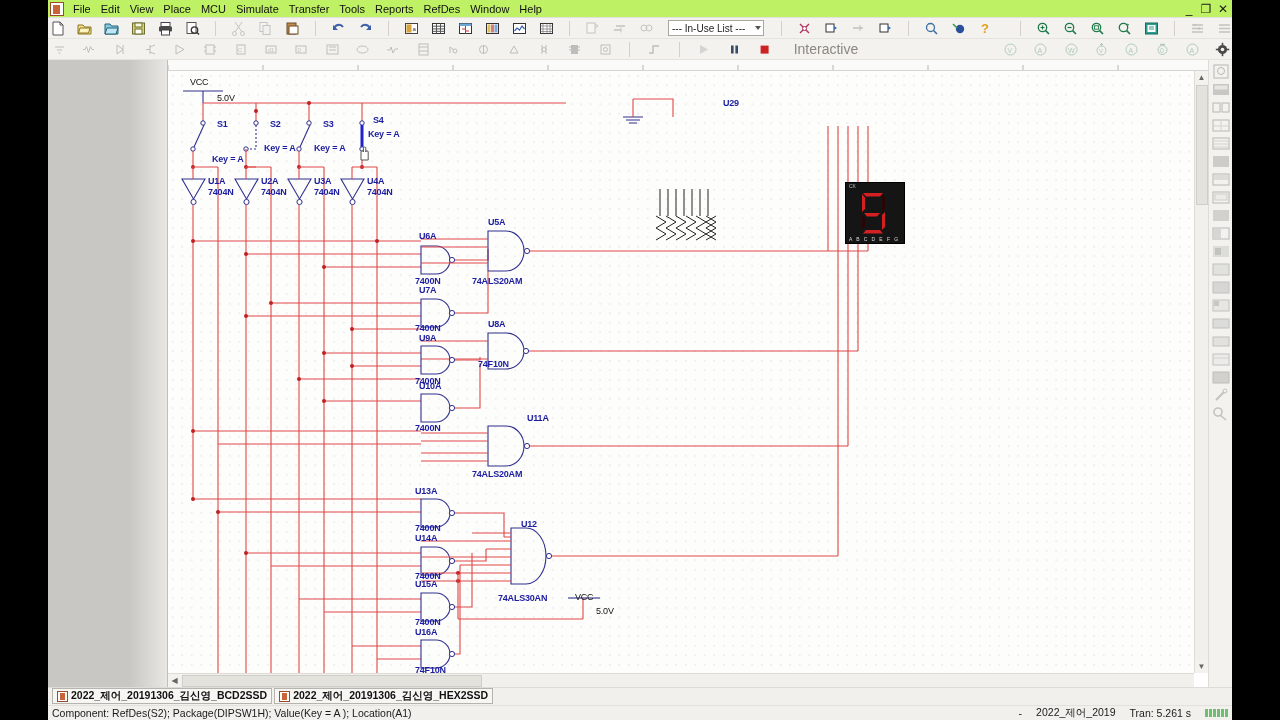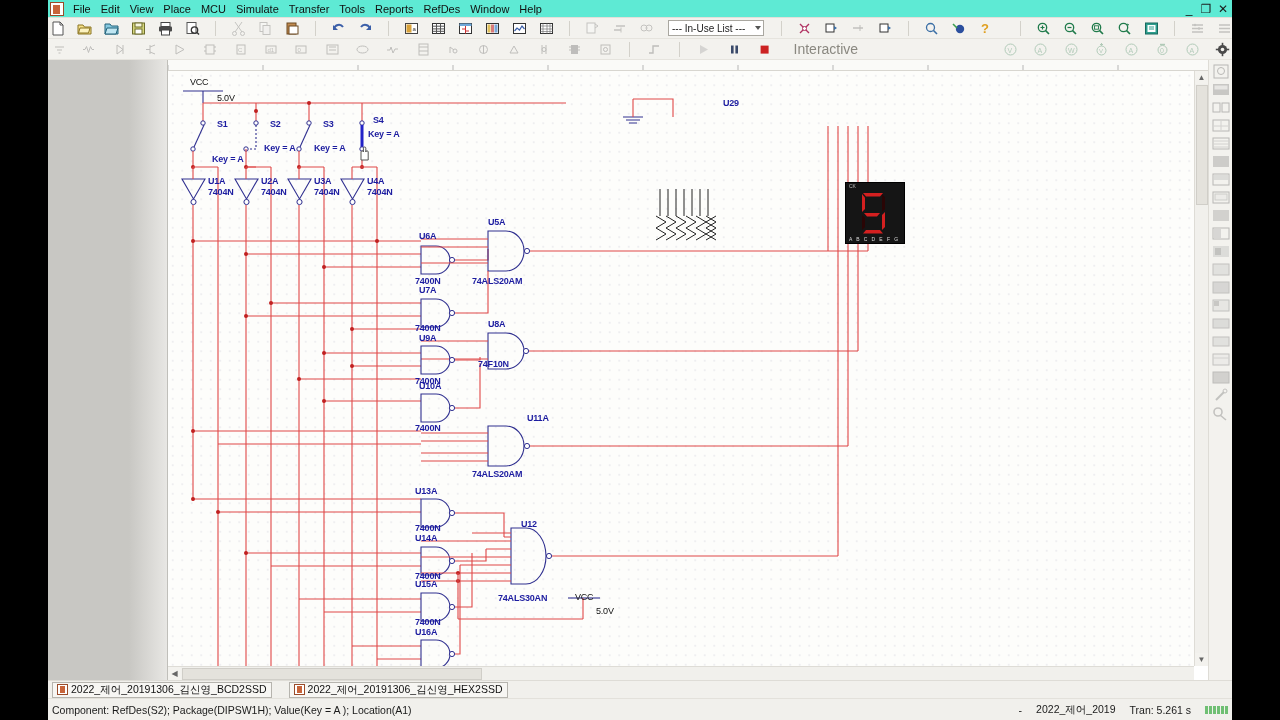--- a/index.html
+++ b/index.html
@@ -11,21 +11,21 @@
     overflow: hidden;
   }
   #app {
     position: absolute; left: 48px; top: 0;
     width: 1184px; height: 720px;
     background: #f1f0ec;
     display: flex; flex-direction: column;
   }
   
   .menubar {
-    height: 18px; background: #5eead4;
+    height: 18px; background: #bef264;
     display: flex; align-items: center;
     border-bottom: 1px solid #e2e0da;
     position: relative;
   }
   .app-icon {
     width: 14px; height: 14px; margin: 0 4px 0 2px;
     background: #fff; border: 1px solid #9a4b2a;
     position: relative; flex: none;
   }
   .app-icon:after {
@@ -42,21 +42,21 @@
   }
   .winctl span {
     font-size: 12px; color: #1a1a1a; width: 14px; text-align: center;
     line-height: 14px; cursor: default;
   }
   
   .toolbar {
     height: 21px; background: #f3f2ee;
     display: flex; align-items: center;
     border-bottom: 1px solid #e6e4de;
-    padding-left: 2px; gap: 12px;
+    padding-left: 2px; gap: 12px; justify-content: flex-end;
   }
   .tbtn {
     width: 20px; height: 19px;
     display: flex; align-items: center; justify-content: center;
     position: relative; cursor: default;
   }
   .tsep {
     width: 1px; height: 15px; background: #d3d1ca; margin: 0 3px;
     flex: none;
   }
@@ -114,39 +114,39 @@
   .rightbar {
     width: 24px; background: #f3f2ee; border-left: 1px solid #dedcd6;
     display: flex; flex-direction: column; align-items: center;
     padding-top: 4px; gap: 2px; overflow: hidden;
   }
   .rb-ico {
     width: 18px; height: 16px; opacity: .30; flex: none;
   }
   
   .tabbar {
-    height: 18px; background: #f1f0ec; display: flex; align-items: center;
-    border-top: 1px solid #dedcd6; padding-left: 4px; gap: 17px;
+    height: 18px; background: #f1f0ec; display: flex; 
+    border-top: 1px solid #dedcd6; padding-left: 4px; gap: 2px; font-weight: bold;
   }
   .tab {
     height: 16px; display: flex; align-items: center; gap: 3px;
     border: 1px solid #b6b4ae; background: #f7f6f3;
     padding: 0 4px; font-size: 10.5px; color: #111; white-space: nowrap;
     cursor: default;
   }
   .tab-ico {
     width: 11px; height: 11px; border: 1px solid #9a4b2a; background: #fff;
     position: relative; flex: none;
   }
   .tab-ico:after {
     content: ""; position: absolute; left: 2px; top: 1px;
     width: 5px; height: 7px; background: #c8643a;
   }
   .statusbar {
-    height: 22px; background: #f1f0ec; display: flex; align-items: center;
+    height: 15px; background: #f1f0ec; display: flex; align-items: center;
     font-size: 10.5px; color: #1a1a1a; padding-left: 4px;
     justify-content: space-between; border-top: 1px solid #e3e1db;
   }
   .status-right { display: flex; align-items: center; gap: 14px; padding-right: 4px; }
   .progress-cells { display: flex; gap: 1px; }
   .progress-cells i { width: 3px; height: 8px; background: #6fbf73; display: block; }
   
   .lbl {
     position: absolute; font-family: "Liberation Sans", sans-serif;
     font-size: 9px; color: #1c1ca0; font-weight: bold; white-space: nowrap;

